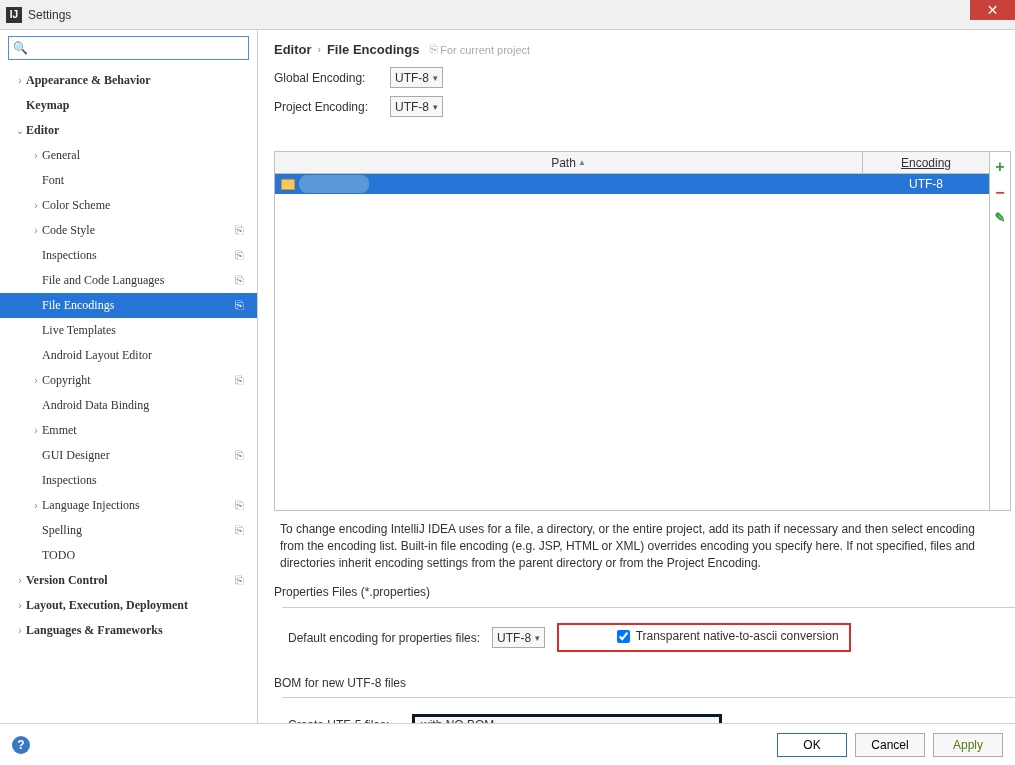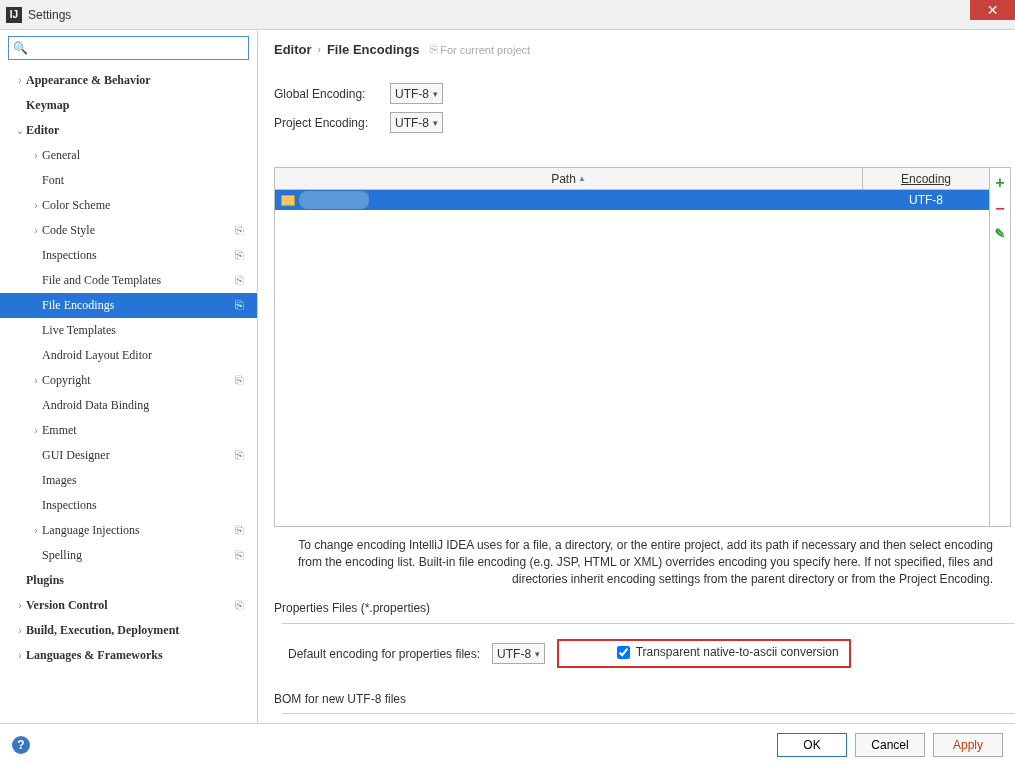--- a/index.html
+++ b/index.html
@@ -23,21 +23,21 @@
 .tree-label.bold { font-weight: bold; }
 .tree-badge { width: 14px; height: 14px; color: #888; font-size: 11px; }
 .tree-item.selected .tree-badge { color: #fff; }
 .indent-0 { padding-left: 14px; }
 .indent-1 { padding-left: 30px; }
 .content { flex: 1; display: flex; flex-direction: column; overflow: hidden; }
 .breadcrumb-row { padding: 12px 16px 10px 16px; display: flex; align-items: center; gap: 6px; }
 .breadcrumb-part { font-weight: bold; font-size: 13px; }
 .breadcrumb-sep { color: #888; font-size: 10px; }
 .scope-badge { font-size: 11px; color: #aaa; margin-left: 4px; display: flex; align-items: center; gap: 2px; }
-.encoding-rows { padding: 0 16px 10px 16px; margin-top: 16px; }
+.encoding-rows { padding: 0 16px 10px 16px; }
 .encoding-row { display: flex; align-items: center; margin-bottom: 8px; }
 .encoding-row label { width: 116px; }
 .enc-select { border: 1px solid #aaa; background: #f7f7f7; padding: 1px 4px; font-size: 12px; display: inline-flex; align-items: center; gap: 4px; height: 21px; }
 .chev-down { font-size: 9px; color: #555; }
 .table-block { display: flex; padding: 16px 4px 0 16px; }
 .table-container { flex: 1; border: 1px solid #c0c0c0; border-right: none; height: 360px; display: flex; flex-direction: column; }
 .table-header { display: flex; background: #f5f5f5; border-bottom: 1px solid #c0c0c0; height: 22px; }
 .th { display: flex; align-items: center; justify-content: center; font-size: 12px; border-right: 1px solid #c0c0c0; }
 .th-path { flex: 1; }
 .th-enc { width: 126px; border-right: none; text-decoration: underline; }
@@ -46,37 +46,37 @@
 .table-row { display: flex; height: 20px; align-items: center; background: #2675d6; color: #fff; }
 .td-path { flex: 1; display: flex; align-items: center; padding-left: 6px; gap: 4px; position: relative; }
 .td-enc { width: 126px; text-align: center; }
 .folder-icon { width: 14px; height: 11px; background: #f7c65f; border: 1px solid #c89a2e; }
 .blur-blob { width: 70px; height: 18px; background: #5a98d8; border-radius: 8px; }
 .table-side { width: 22px; border: 1px solid #c0c0c0; border-left: 1px solid #c0c0c0; display: flex; flex-direction: column; align-items: center; gap: 8px; padding-top: 6px; }
 .side-btn { font-size: 16px; font-weight: bold; cursor: pointer; }
 .plus { color: #3a9e3a; }
 .minus { color: #c8413b; }
 .pencil { color: #3a9e3a; font-size: 13px; }
-.desc-text { padding: 10px 22px 8px 22px; font-size: 12px; line-height: 1.4; color: #333; text-align: right; }
+.desc-text { padding: 10px 22px 8px 22px; font-size: 12px; line-height: 1.4; color: #333; }
 .group-box { margin: 6px 16px 10px 16px; }
 .group-title { font-size: 12px; color: #333; position: relative; }
 .group-title::after { content: ""; display: inline-block; vertical-align: middle; border-top: 1px solid #ccc; width: 820px; margin-left: 8px; }
 .group-body { padding: 10px 8px 8px 14px; display: flex; align-items: center; gap: 12px; }
 .checkbox-wrap { display: inline-flex; align-items: center; gap: 6px; padding-left: 48px; }
 .red-highlight { border: 2px solid #d6302a; padding: 4px 10px; }
 .bom-group .group-body { display: block; padding: 10px 8px 6px 14px; }
 .bom-row { display: flex; align-items: center; gap: 10px; margin-bottom: 6px; }
 .bom-row label { width: 114px; }
 .bom-select { border: 3px solid #0f172a; background: #f7f7f7; padding: 2px 6px; font-size: 12px; display: inline-flex; align-items: center; justify-content: space-between; width: 310px; height: 22px; }
 .footer { border-top: 1px solid #d0d0d0; height: 42px; display: flex; align-items: center; padding: 0 12px; }
 .help-icon { width: 18px; height: 18px; border-radius: 50%; background: #3b78c4; color: #fff; display: flex; align-items: center; justify-content: center; font-size: 12px; font-weight: bold; }
 .footer-spacer { flex: 1; }
 .btn { height: 24px; min-width: 70px; border: 1px solid #aaa; background: #f7f7f7; margin-left: 8px; font-size: 12px; cursor: pointer; }
 .btn.primary { border: 1px solid #2a6fbd; background: #fff; color: #000; }
-.btn.disabled { color: #c2410c; }
+.btn.disabled { color: #4d7c0f; }
 input[type=checkbox] { width: 13px; height: 13px; }
 </style>
 </head>
 <body>
 
 <div class="titlebar">
   <div class="titlebar-icon">IJ</div>
   <span class="titlebar-title">Settings</span>
   <div class="close-btn">✕</div>
 </div>
@@ -125,21 +125,21 @@
           <span class="tree-label">Code Style</span>
           <span class="tree-badge">⎘</span>
         </div>
         <div class="tree-item indent-1">
           <span class="tree-chevron"></span>
           <span class="tree-label">Inspections</span>
           <span class="tree-badge">⎘</span>
         </div>
         <div class="tree-item indent-1">
           <span class="tree-chevron"></span>
-          <span class="tree-label">File and Code Templates</span>
+          <span class="tree-label">File and Code Languages</span>
           <span class="tree-badge">⎘</span>
         </div>
         <div class="tree-item indent-1 selected">
           <span class="tree-chevron"></span>
           <span class="tree-label">File Encodings</span>
           <span class="tree-badge">⎘</span>
         </div>
         <div class="tree-item indent-1">
           <span class="tree-chevron"></span>
           <span class="tree-label">Live Templates</span>
@@ -165,51 +165,46 @@
           <span class="tree-label">Emmet</span>
           <span class="tree-badge"></span>
         </div>
         <div class="tree-item indent-1">
           <span class="tree-chevron"></span>
           <span class="tree-label">GUI Designer</span>
           <span class="tree-badge">⎘</span>
         </div>
         <div class="tree-item indent-1">
           <span class="tree-chevron"></span>
-          <span class="tree-label">Images</span>
-          <span class="tree-badge"></span>
-        </div>
-        <div class="tree-item indent-1">
-          <span class="tree-chevron"></span>
           <span class="tree-label">Inspections</span>
           <span class="tree-badge"></span>
         </div>
         <div class="tree-item indent-1">
           <span class="tree-chevron">›</span>
           <span class="tree-label">Language Injections</span>
           <span class="tree-badge">⎘</span>
         </div>
         <div class="tree-item indent-1">
           <span class="tree-chevron"></span>
           <span class="tree-label">Spelling</span>
           <span class="tree-badge">⎘</span>
         </div>
-        <div class="tree-item indent-0">
-          <span class="tree-chevron"></span>
-          <span class="tree-label bold">Plugins</span>
+        <div class="tree-item indent-1">
+          <span class="tree-chevron"></span>
+          <span class="tree-label">TODO</span>
           <span class="tree-badge"></span>
         </div>
         <div class="tree-item indent-0">
           <span class="tree-chevron">›</span>
           <span class="tree-label bold">Version Control</span>
           <span class="tree-badge">⎘</span>
         </div>
         <div class="tree-item indent-0">
           <span class="tree-chevron">›</span>
-          <span class="tree-label bold">Build, Execution, Deployment</span>
+          <span class="tree-label bold">Layout, Execution, Deployment</span>
           <span class="tree-badge"></span>
         </div>
         <div class="tree-item indent-0">
           <span class="tree-chevron">›</span>
           <span class="tree-label bold">Languages &amp; Frameworks</span>
           <span class="tree-badge"></span>
         </div>
       </div>
   </div>
 

